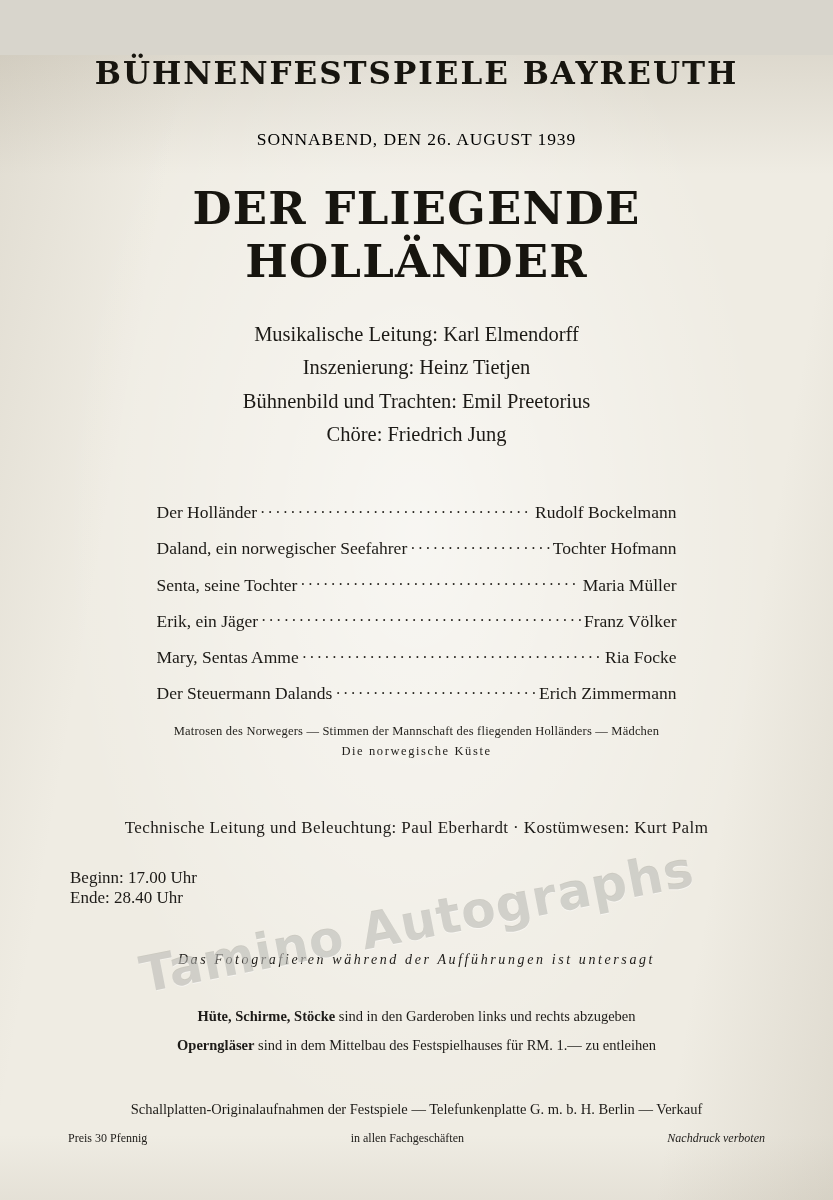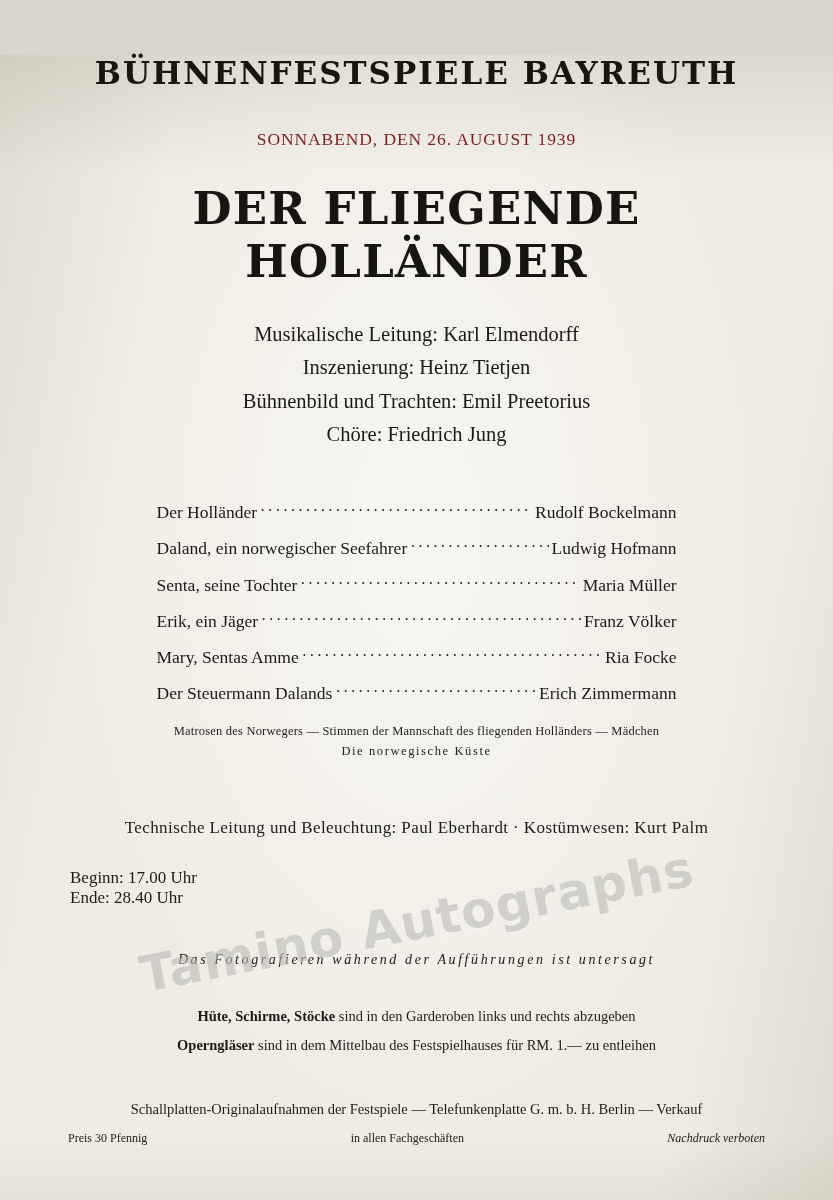--- a/index.html
+++ b/index.html
@@ -44,21 +44,21 @@
     font-size: 31px;
     letter-spacing: 2.0px;
     color: #17150f;
   }
 
   .date-line {
     text-align: center;
     margin-top: 38px;
     font-size: 17.5px;
     letter-spacing: 0.9px;
-    color: #7f1d1d;
+    color: #000000;
   }
 
   .opera-title {
     text-align: center;
     margin-top: 32px;
     font-family: "DejaVu Serif", serif;
     font-weight: bold;
     font-size: 45px;
     line-height: 1.18;
     letter-spacing: 1.2px;
@@ -76,21 +76,21 @@
 
   .cast {
     margin: 52px auto 0 auto;
     width: 520px;
     font-size: 17.5px;
     line-height: 1.1;
     color: #1c1a16;
   }
   .cast-row {
     display: flex;
-    align-items: flex-start;
+    align-items: flex-end;
     margin-bottom: 17px;
     white-space: nowrap;
   }
   .cast-role { flex: 0 0 auto; }
   .cast-dots {
     flex: 1 1 auto;
     overflow: hidden;
     margin: 0 3px;
     letter-spacing: 2.2px;
     font-size: 16px;
@@ -200,21 +200,21 @@
 
     <div class="cast">
       <div class="cast-row">
         <span class="cast-role">Der Holländer</span>
         <span class="cast-dots">····························································</span>
         <span class="cast-name">Rudolf Bockelmann</span>
       </div>
       <div class="cast-row">
         <span class="cast-role">Daland, ein norwegischer Seefahrer</span>
         <span class="cast-dots">····························································</span>
-        <span class="cast-name">Ludwig Hofmann</span>
+        <span class="cast-name">Tochter Hofmann</span>
       </div>
       <div class="cast-row">
         <span class="cast-role">Senta, seine Tochter</span>
         <span class="cast-dots">····························································</span>
         <span class="cast-name">Maria Müller</span>
       </div>
       <div class="cast-row">
         <span class="cast-role">Erik, ein Jäger</span>
         <span class="cast-dots">····························································</span>
         <span class="cast-name">Franz Völker</span>

